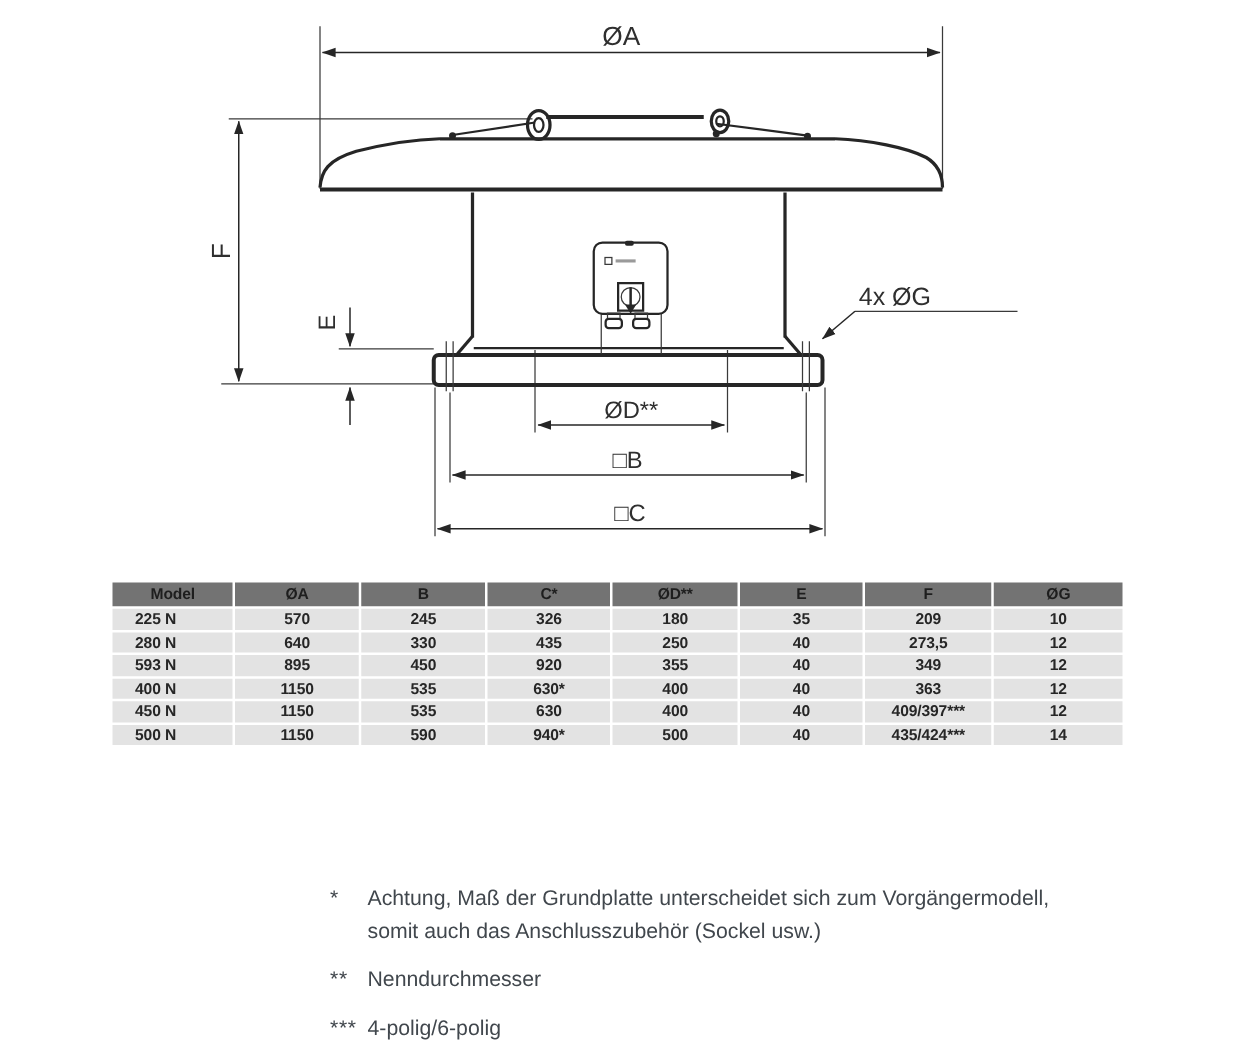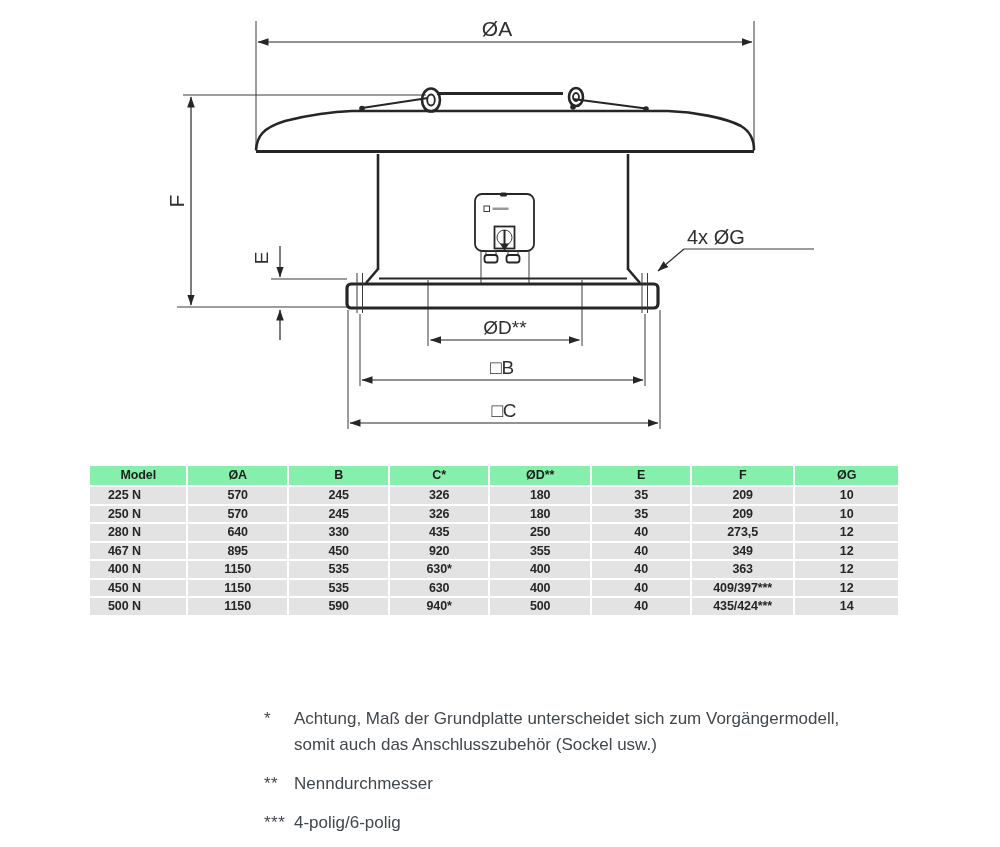--- a/index.html
+++ b/index.html
@@ -17,21 +17,21 @@
   .thick{stroke:#262626;stroke-width:2.6;fill:none;}
   .xthick{stroke:#262626;stroke-width:3.2;fill:none;}
   .dim{stroke:#262626;stroke-width:1.2;fill:none;}
   
   .spec-table{
     position:absolute;left:88px;top:464px;width:812px;
     border-collapse:separate;border-spacing:2px;table-layout:fixed;
     font-size:12.5px;font-weight:bold;letter-spacing:-0.1px;color:#262626;
   }
   .spec-table th{
-    background:#86efac;height:19px;line-height:19px;font-weight:bold;
+    background:#737373;height:19px;line-height:19px;font-weight:bold;
     text-align:center;padding:0;overflow:hidden;white-space:nowrap;color:#1e1e1e;
   }
   .spec-table td{
     background:#e3e3e3;height:16.5px;line-height:16.5px;
     text-align:center;padding:0;overflow:hidden;white-space:nowrap;
   }
   .spec-table td.cell-model{text-align:left;padding-left:18px;}
   
   .footnotes{position:absolute;left:264px;top:706px;width:680px;color:#41474d;font-size:17px;}
   .footnote{display:flex;margin-bottom:13px;}
@@ -180,41 +180,31 @@
           <td class="cell-model">225 N</td>
           <td>570</td>
           <td>245</td>
           <td>326</td>
           <td>180</td>
           <td>35</td>
           <td>209</td>
           <td>10</td>
         </tr>
         <tr>
-          <td class="cell-model">250 N</td>
-          <td>570</td>
-          <td>245</td>
-          <td>326</td>
-          <td>180</td>
-          <td>35</td>
-          <td>209</td>
-          <td>10</td>
-        </tr>
-        <tr>
           <td class="cell-model">280 N</td>
           <td>640</td>
           <td>330</td>
           <td>435</td>
           <td>250</td>
           <td>40</td>
           <td>273,5</td>
           <td>12</td>
         </tr>
         <tr>
-          <td class="cell-model">467 N</td>
+          <td class="cell-model">593 N</td>
           <td>895</td>
           <td>450</td>
           <td>920</td>
           <td>355</td>
           <td>40</td>
           <td>349</td>
           <td>12</td>
         </tr>
         <tr>
           <td class="cell-model">400 N</td>

